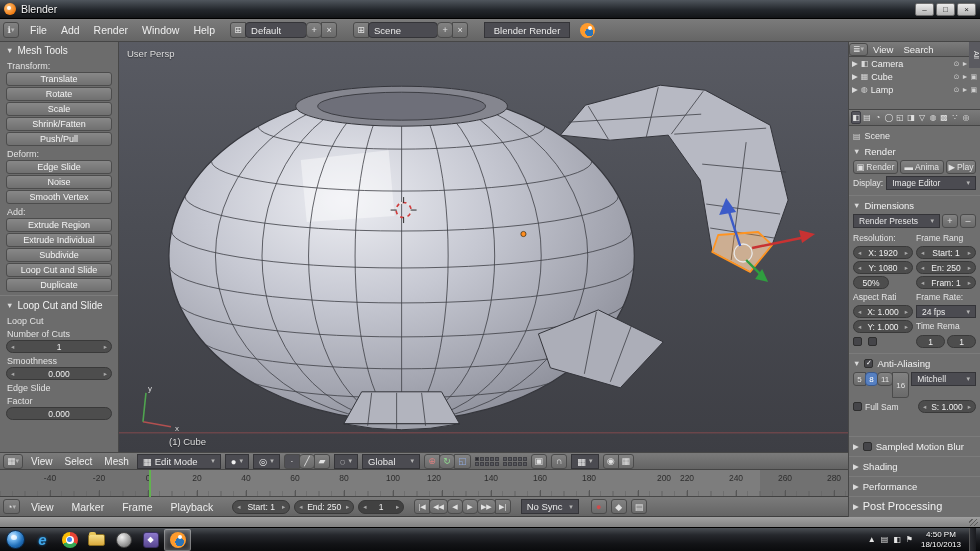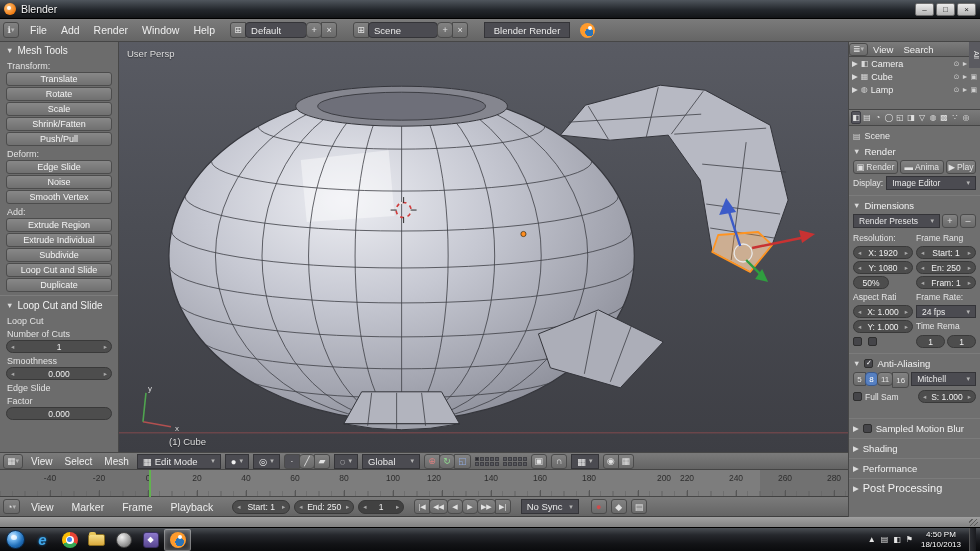--- a/index.html
+++ b/index.html
@@ -619,28 +619,28 @@
       <div class="phead" style="height:14px">
         <span class="tri">▼</span>
         <span class="cb">✓</span>
         <span style="font-size:9.5px">Anti-Aliasing</span>
       </div>
       <div style="display:flex;gap:2px;margin:2px 0">
         <span class="seg">
           <span class="ibtn" style="height:14px;min-width:13px;font-size:8px">5</span>
           <span class="ibtn sel" style="height:14px;min-width:13px;font-size:8px">8</span>
           <span class="ibtn" style="height:14px;min-width:13px;font-size:8px">11</span>
-          <span class="ibtn" style="height:16px;min-width:13px;font-size:8px">16</span>
+          <span class="ibtn" style="height:26px;min-width:13px;font-size:8px">16</span>
         </span>
         <span class="dd" style="flex:1;height:14px;font-size:8.5px;overflow:hidden">
           <span>Mitchell</span>
           <span class="cr" style="margin-left:auto">▾</span>
         </span>
       </div>
-      <div style="display:flex;gap:3px;align-items:center;margin-bottom:12px">
+      <div style="display:flex;gap:3px;align-items:center;margin-bottom:20px">
         <span class="cb"></span>
         <span class="plabel" style="flex:1">Full Sam</span>
         <div class="field" style="width:58px">
           <span class="ar">◂</span>
             <span>S: 1.000</span>
             <span class="ar">▸</span>
         </div>
       </div>
       <div class="pdiv"></div>
 

